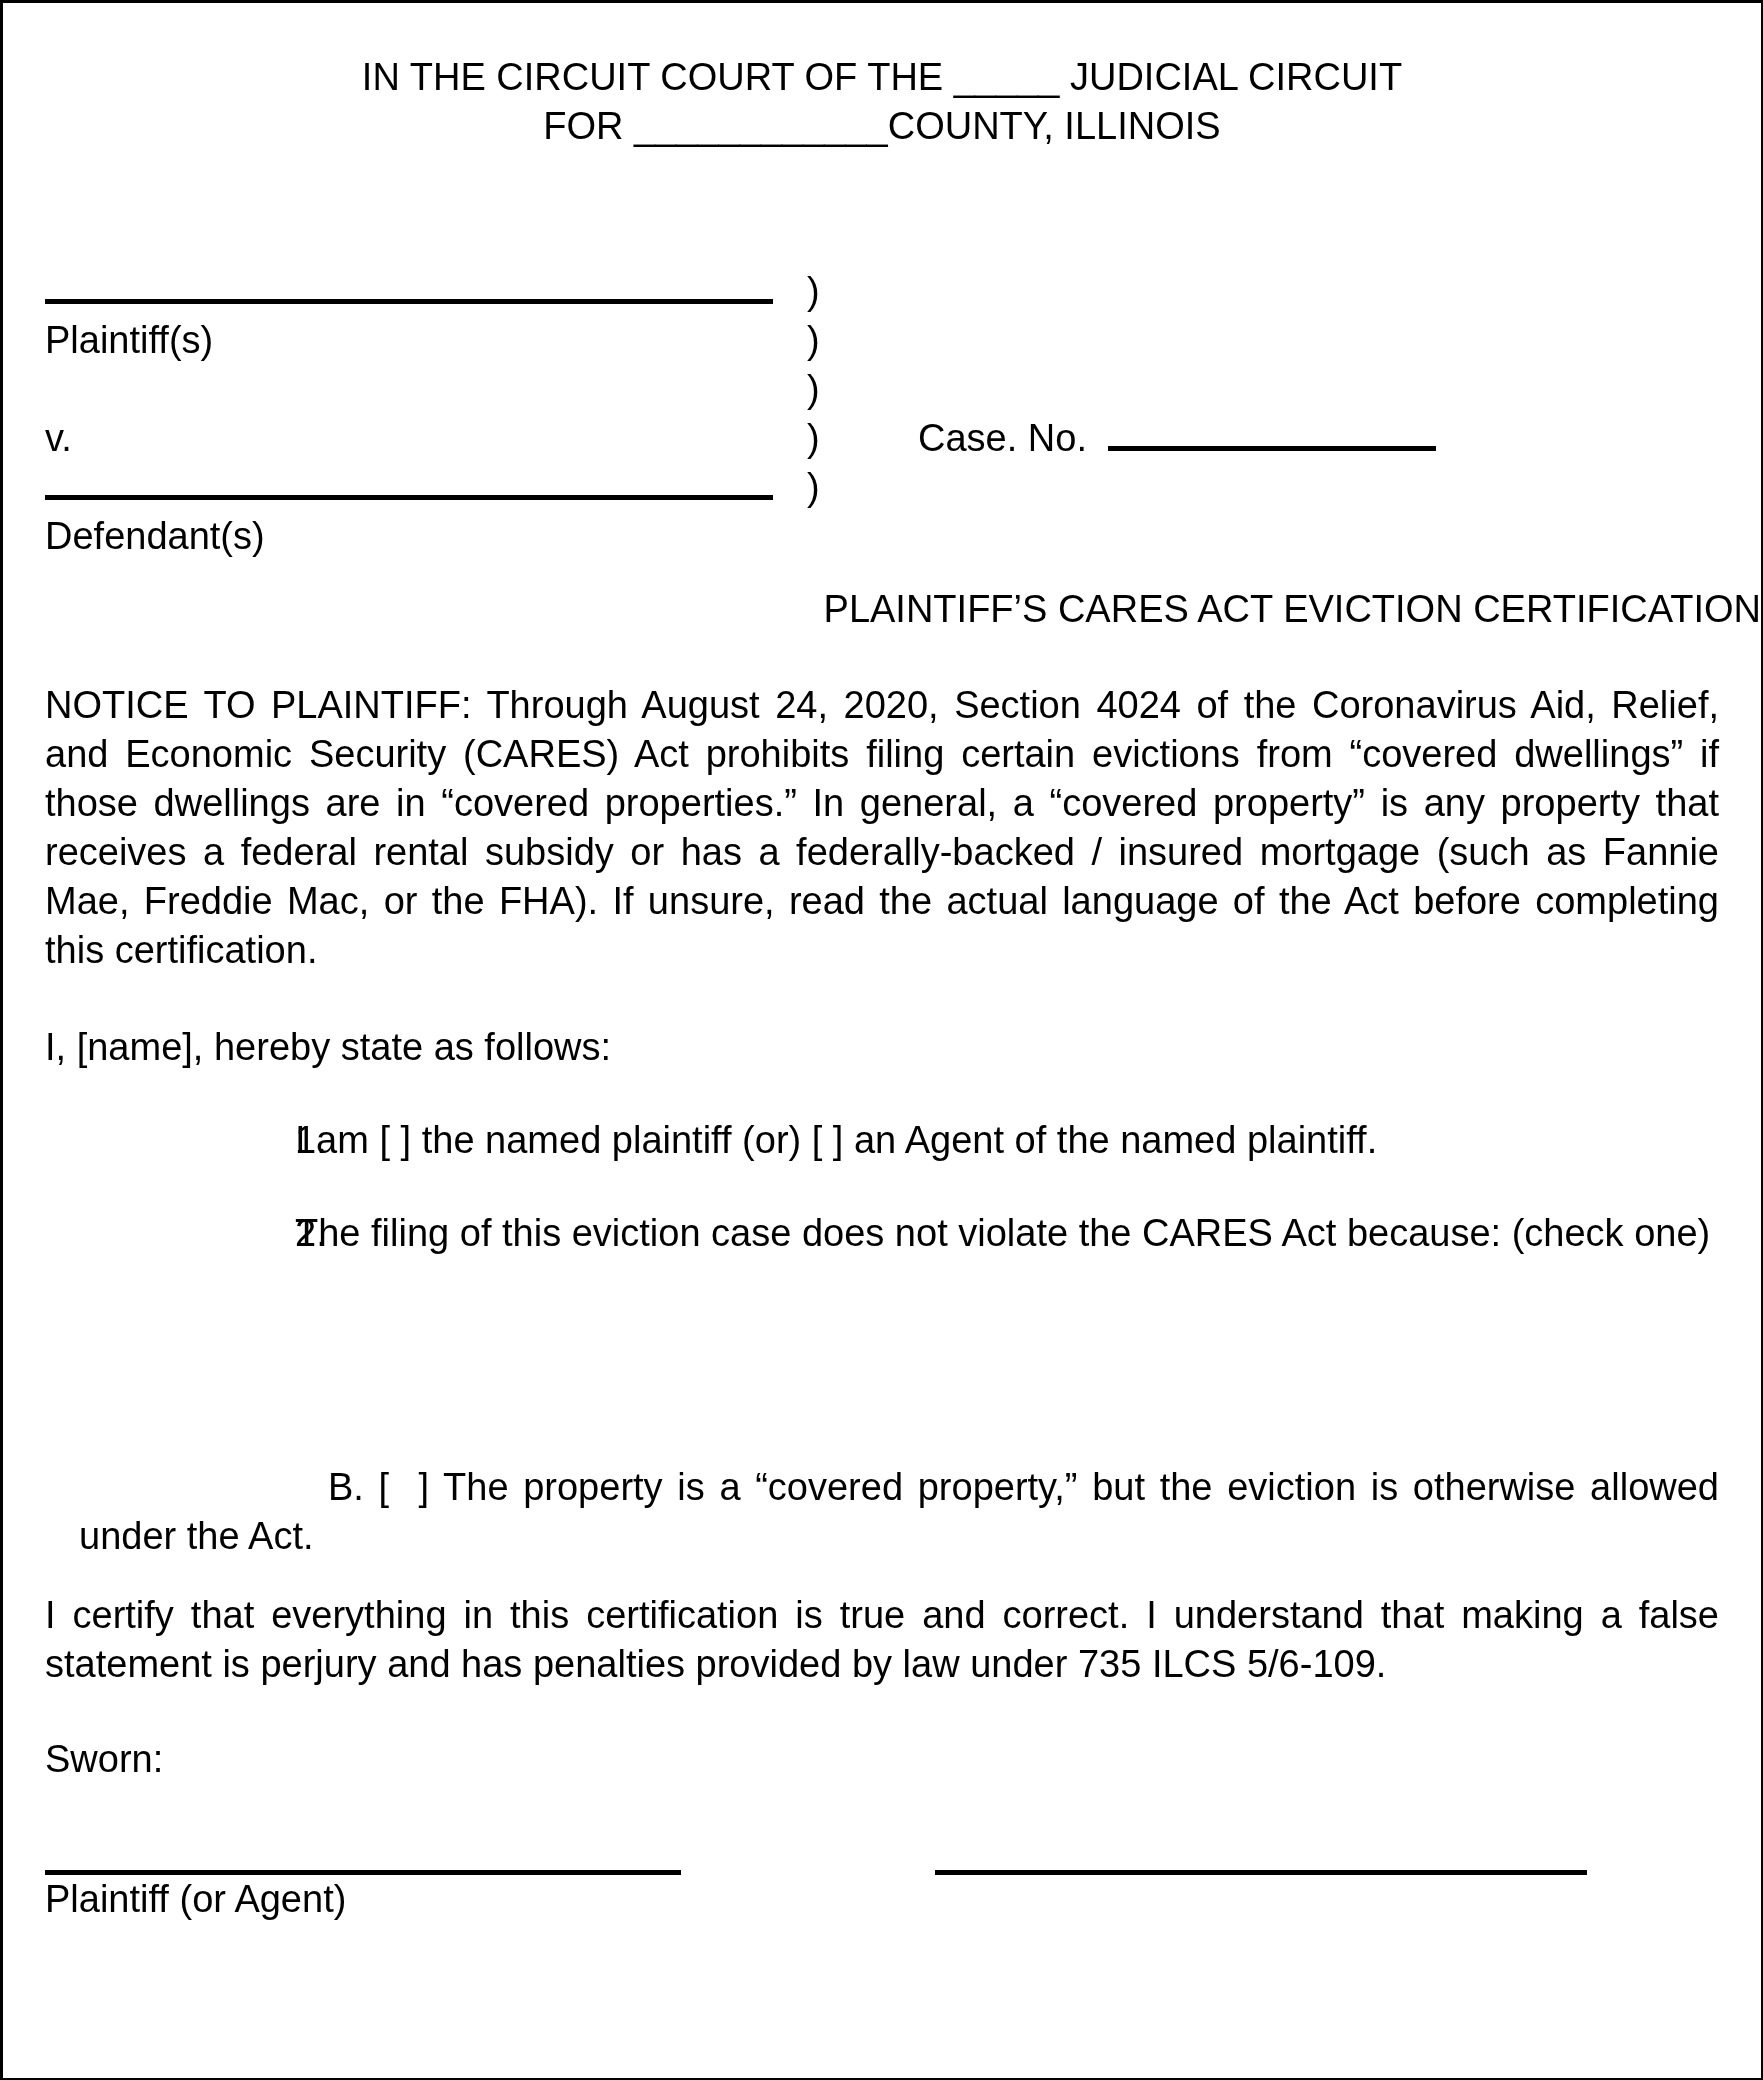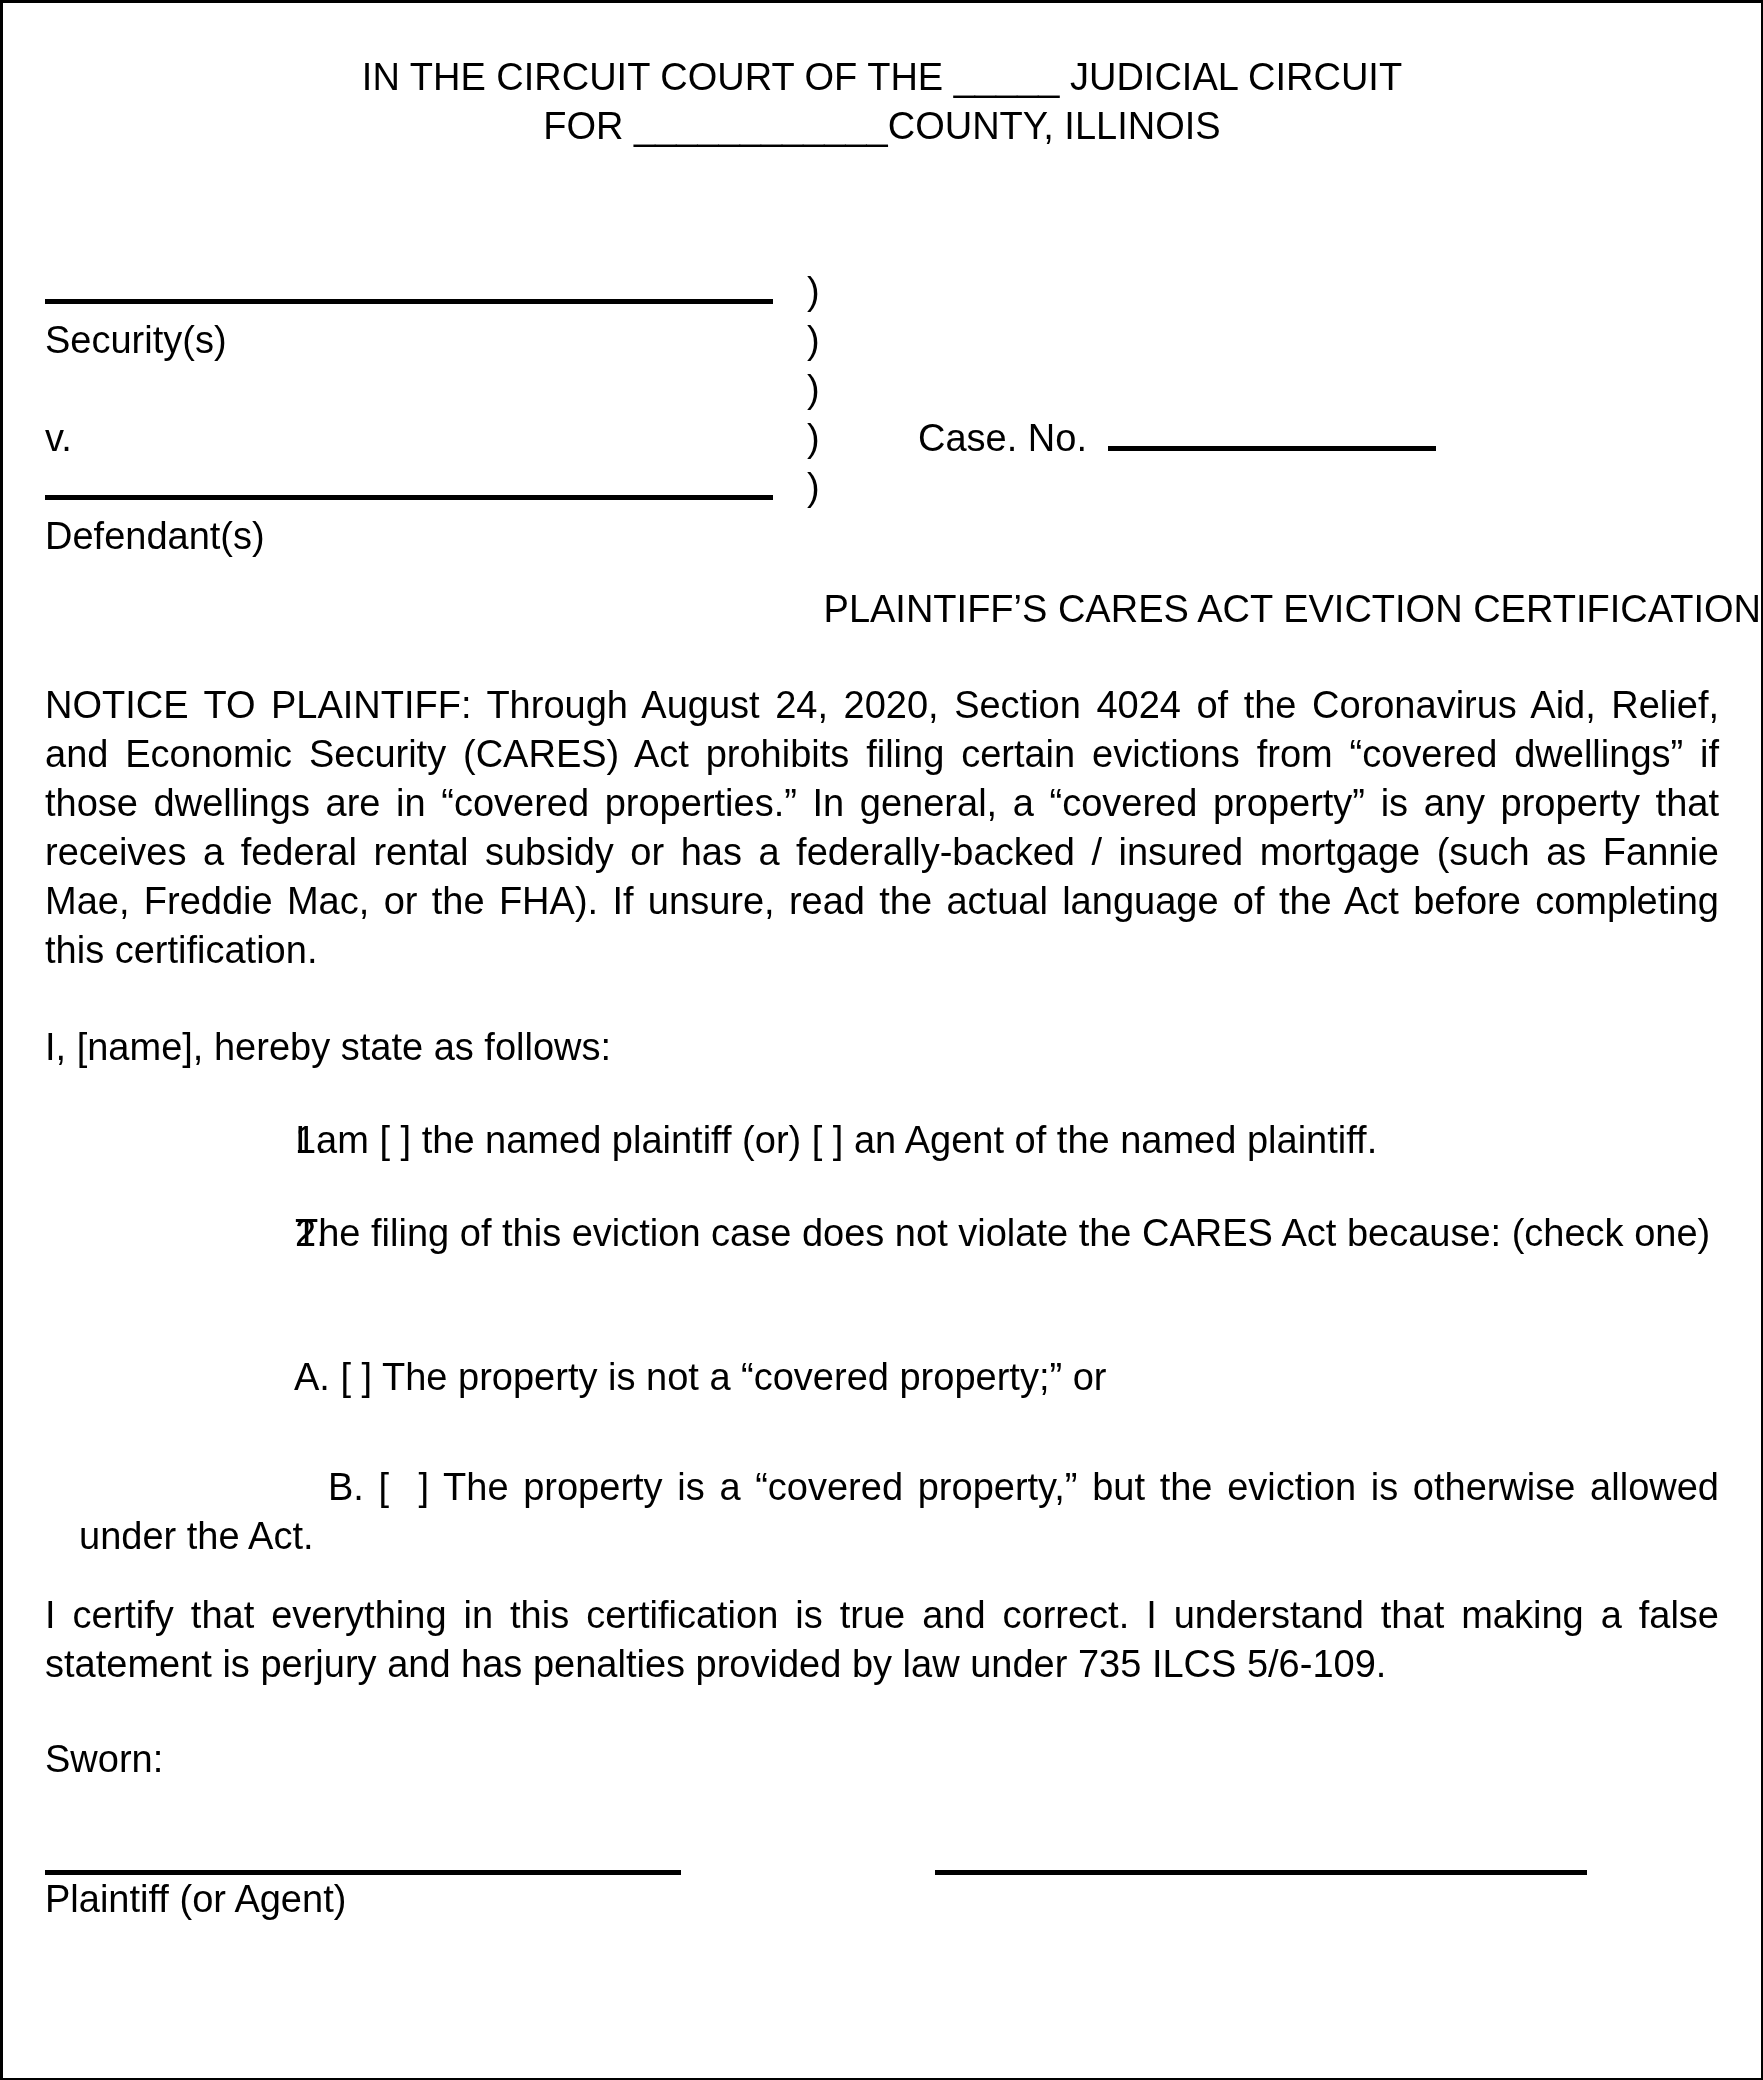--- a/index.html
+++ b/index.html
@@ -46,21 +46,21 @@
     <div>IN THE CIRCUIT COURT OF THE _____ JUDICIAL CIRCUIT</div>
     <div>FOR ____________COUNTY, ILLINOIS</div>
   </div>
 
   <div class="sec" style="top:264px;">
     <div class="crow">
       <span class="bar name"></span>
       <span class="paren">)</span>
     </div>
     <div class="crow">
-      <span>Security(s)</span>
+      <span>Plaintiff(s)</span>
       <span class="paren">)</span>
     </div>
     <div class="crow">
       <span class="paren">)</span>
     </div>
     <div class="crow">
       <span>v.</span>
       <span class="paren">)</span>
       <span class="caseno">
         <span>Case. No.</span>
@@ -83,23 +83,20 @@
   <p class="sec" style="top:1020px;">I, [name], hereby state as follows:</p>
 
   <p class="sec just item" style="top:1113px;">
     <span class="num">1.</span><span>I am [&nbsp;] the named plaintiff (or) [&nbsp;] an Agent of the named plaintiff.</span>
   </p>
 
   <p class="sec just item" style="top:1206px;">
     <span class="num">2.</span><span>The filing of this eviction case does not violate the CARES Act because: (check one)</span>
   </p>
 
-  <p class="sec just opt" style="top:1350px;">
-    <span>A. [&nbsp;] The property is not a “covered property;” or</span>
-  </p>
 
   <p class="sec just opt" style="top:1460px;margin-left:34px;">
     <span>B. [&nbsp;&nbsp;] The property is a “covered property,” but the eviction is otherwise allowed under the Act.</span>
   </p>
 
   <p class="sec just" style="top:1588px;">I certify that everything in this certification is true and correct. I understand that making a false statement is perjury and has penalties provided by law under 735 ILCS 5/6-109.</p>
 
   <p class="sec" style="top:1732px;">Sworn:</p>
 
   <div class="sig">

